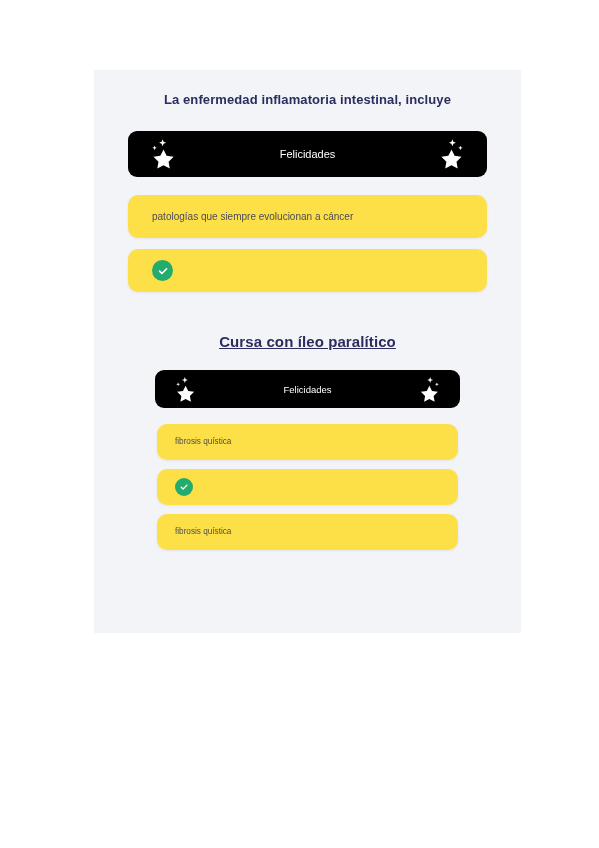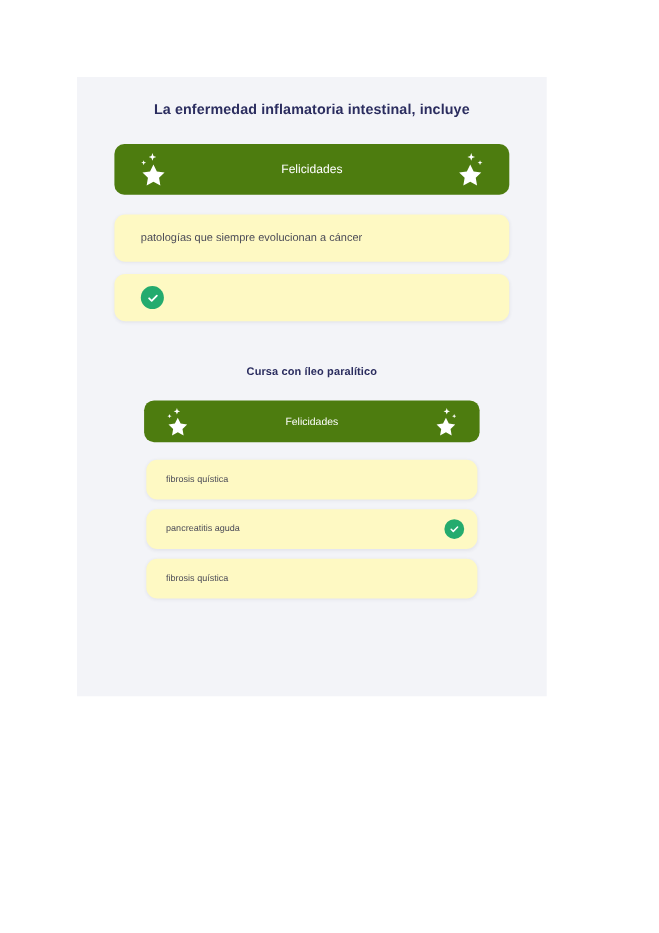--- a/index.html
+++ b/index.html
@@ -11,21 +11,21 @@
     width: 599px;
     height: 848px;
     position: relative;
     font-family: "Liberation Sans", sans-serif;
     -webkit-font-smoothing: antialiased;
   }
 
   
   .quiz-sheet {
     position: absolute;
-    left: 70px;
+    left: 94px;
     top: 70px;
     width: 427px;
     height: 563px;
     background: #f3f4f8;
     overflow: hidden;
   }
 
   
   .q-block {
     width: 100%;
@@ -35,27 +35,28 @@
     text-align: center;
     color: #2b2d5f;
     font-weight: bold;
     letter-spacing: 0.1px;
   }
   .q-block--wide .q-title {
     font-size: 13px;
     padding-top: 22px;
   }
   .q-block--narrow .q-title {
-    font-size: 10px;
+    font-size: 15px;
     padding-top: 30px;
+    text-decoration: underline;
   }
 
   
   .banner {
-    background: #4d7c0f;
+    background: #000000;
     border-radius: 9px;
     display: flex;
     align-items: center;
     justify-content: space-between;
     margin: 0 auto;
     box-sizing: border-box;
   }
   .q-block--wide .banner {
     width: 359px;
     height: 46px;
@@ -83,21 +84,21 @@
   .sparkle-icon--right { transform: scaleX(-1); }
 
   
   .options {
     margin: 0 auto;
   }
   .q-block--wide .options   { width: 359px; padding-top: 18px; }
   .q-block--narrow .options { width: 301px; padding-top: 16px; }
 
   .option {
-    background: #fef9c3;
+    background: #fde047;
     border-radius: 10px;
     box-shadow: 0 1px 3px rgba(40, 45, 80, 0.07);
     display: flex;
     align-items: center;
     box-sizing: border-box;
     color: #4b4b57;
   }
   .q-block--wide .option {
     min-height: 43px;
     padding: 6px 14px 6px 24px;
@@ -212,21 +213,20 @@
       <div class="option">
         <span class="option-text">fibrosis quística</span>
         <span class="check-badge check-badge--hidden">
           <svg viewBox="0 0 14 14" xmlns="http://www.w3.org/2000/svg">
             <path d="M3 7.2l2.7 2.7L11.2 4.4" fill="none" stroke="#ffffff" stroke-width="1.9" stroke-linecap="round" stroke-linejoin="round"></path>
           </svg>
         </span>
       </div>
 
       <div class="option">
-        <span class="option-text">pancreatitis aguda</span>
         <span class="check-badge">
           <svg viewBox="0 0 14 14" xmlns="http://www.w3.org/2000/svg">
             <path d="M3 7.2l2.7 2.7L11.2 4.4" fill="none" stroke="#ffffff" stroke-width="1.9" stroke-linecap="round" stroke-linejoin="round"></path>
           </svg>
         </span>
       </div>
 
       <div class="option">
         <span class="option-text">fibrosis quística</span>
         <span class="check-badge check-badge--hidden">

